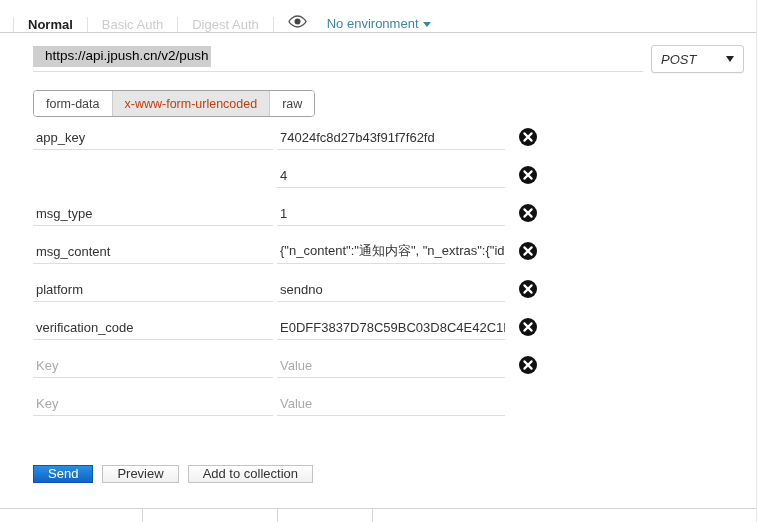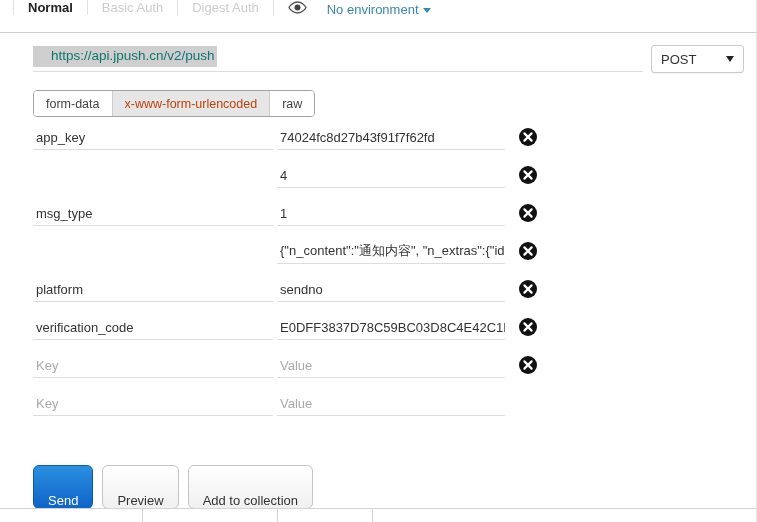--- a/index.html
+++ b/index.html
@@ -19,21 +19,21 @@
   }
 
   
   .auth-bar {
     position: absolute;
     left: 0; top: 0;
     width: 757px; height: 33px;
     background: #ffffff;
     border-bottom: 1px solid #cfcfcf;
     display: flex;
-    align-items: flex-start;
+    align-items: flex-end;
   }
   .auth-tab {
     display: flex;
     align-items: center;
     padding: 0 14px;
     font-size: 13px;
     color: #cccccc;
     border-right: 1px solid #e2e2e2;
     white-space: nowrap;
     cursor: pointer;
@@ -76,41 +76,42 @@
   .url-input-wrap {
     position: absolute;
     left: 33px; top: 13px;
     width: 610px; height: 26px;
     border: none;
     border-bottom: 1px solid #dddddd;
   }
   .url-text {
     display: inline-block;
     font-size: 13.5px;
-    color: #0f766e;
+    color: #000000;
     background: #cfcfcf;
-    padding: 2px 2px 3px 18px;
+    padding: 2px 2px 3px 12px;
     line-height: 16px;
     white-space: nowrap;
   }
   .method-select {
     position: absolute;
     left: 651px; top: 12px;
     width: 93px; height: 28px;
     border: 1px solid #cccccc;
     border-radius: 3px;
     background: #ffffff;
     display: flex;
     align-items: center;
     justify-content: space-between;
     padding: 0 9px;
     font-size: 13px;
     color: #333333;
     cursor: pointer;
     box-shadow: 0 1px 1px rgba(0,0,0,0.04);
+    font-style: italic;
   }
   .method-caret {
     width: 0; height: 0;
     border-left: 4px solid transparent;
     border-right: 4px solid transparent;
     border-top: 6px solid #222222;
   }
 
   
   .body-tabs {
@@ -174,29 +175,29 @@
   }
 
   
   .actions {
     position: absolute;
     left: 33px; top: 465px;
     display: flex;
     gap: 9px;
   }
   .btn {
-    height: 44px;
+    height: 18px;
     padding: 0 14px;
     font-size: 13px;
-    border-radius: 6px;
+    border-radius: 0;
     border: 1px solid #c4c4c4;
     background: linear-gradient(#ffffff, #f0f0f0);
     color: #333333;
     display: flex;
-    align-items: flex-end;
+    align-items: flex-start;
     cursor: pointer;
     white-space: nowrap;
   }
   .btn.primary {
     background: linear-gradient(#2a8fe0, #0f63c8);
     border: 1px solid #0d57ad;
     color: #ffffff;
   }
 
   
@@ -301,20 +302,21 @@
       </div>
       <div class="kv-row">
         <div class="kv-key">msg_type</div>
         <div class="kv-val">1</div>
         <div class="kv-del"><svg width="20" height="20" viewBox="0 0 20 20">
             <circle cx="10" cy="10" r="9" fill="#111111"></circle>
             <path d="M6.4 6.4 L13.6 13.6 M13.6 6.4 L6.4 13.6" stroke="#ffffff" stroke-width="2.2" stroke-linecap="round"></path>
           </svg></div>
       </div>
       <div class="kv-row">
+        <div class="kv-key">msg_content</div>
         <div class="kv-val">{"n_content":"通知内容", "n_extras":{"id":1}}</div>
         <div class="kv-del"><svg width="20" height="20" viewBox="0 0 20 20">
             <circle cx="10" cy="10" r="9" fill="#111111"></circle>
             <path d="M6.4 6.4 L13.6 13.6 M13.6 6.4 L6.4 13.6" stroke="#ffffff" stroke-width="2.2" stroke-linecap="round"></path>
           </svg></div>
       </div>
       <div class="kv-row">
         <div class="kv-key">platform</div>
         <div class="kv-val">sendno</div>
         <div class="kv-del"><svg width="20" height="20" viewBox="0 0 20 20">

